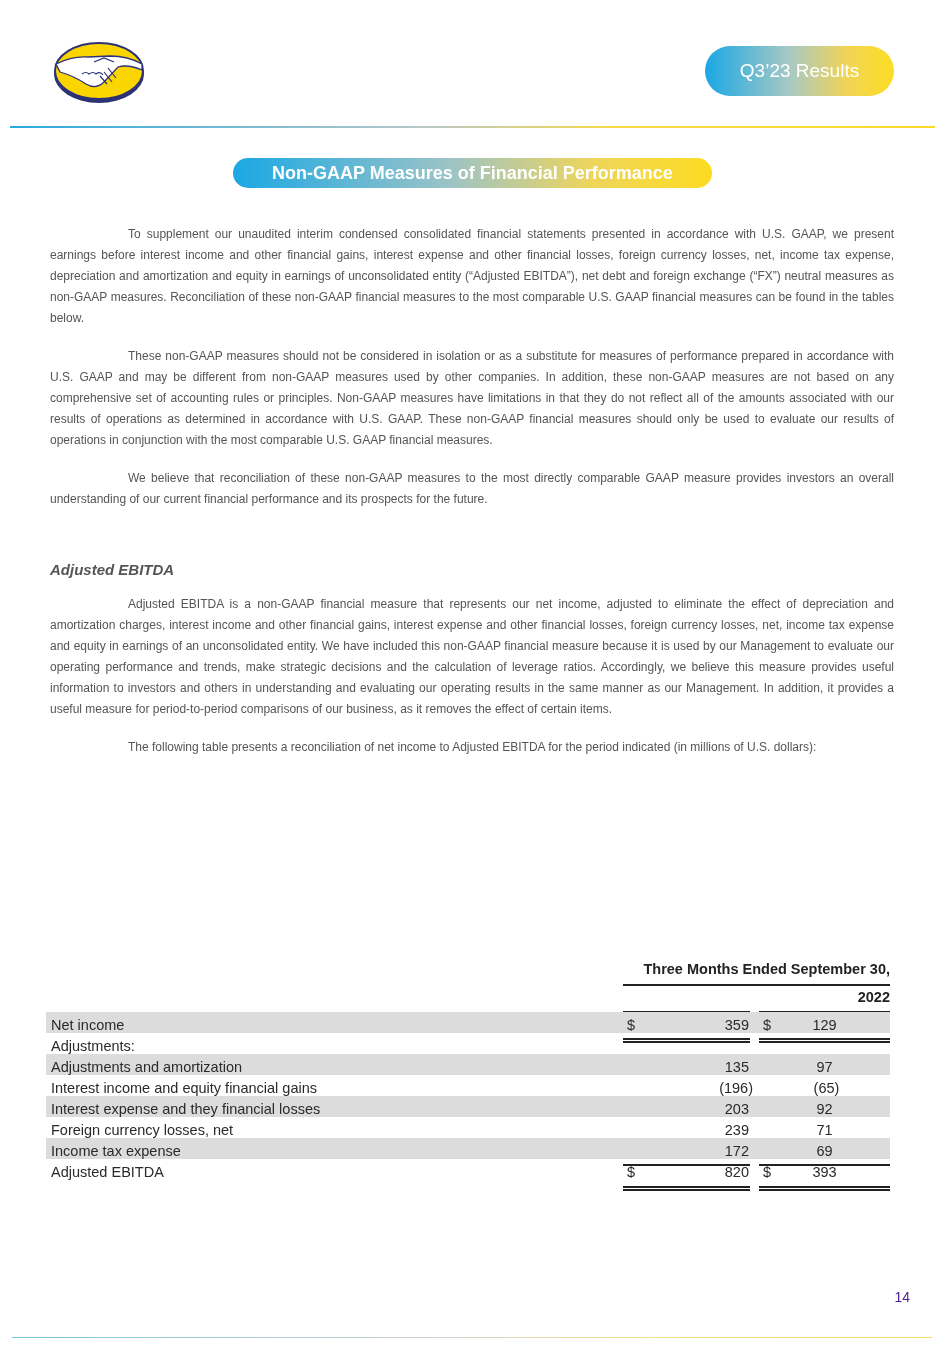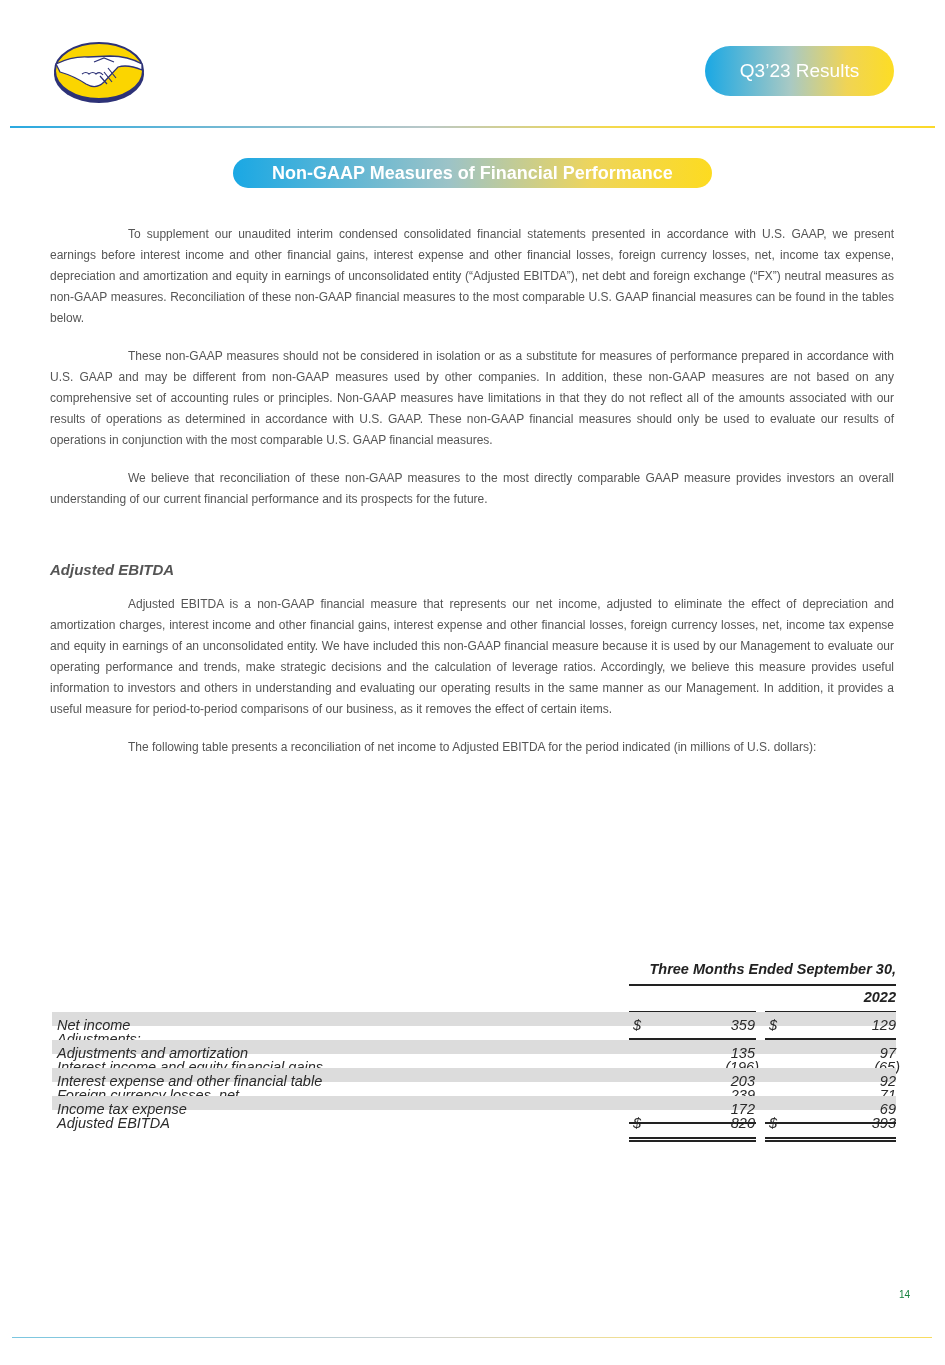--- a/index.html
+++ b/index.html
@@ -16,47 +16,47 @@
       background: linear-gradient(90deg, #2aa9e0 0%, #b9c8c8 45%, #f4d94c 65%, #fbd92a 100%); }
 
     .section-pill { position: absolute; left: 233px; top: 158px; width: 479px; height: 30px;
       border-radius: 15px; background: linear-gradient(90deg, #1aa8e4 0%, #9cc3c7 45%, #eed55c 75%, #fddb20 100%);
       color: #ffffff; font-size: 18px; font-weight: bold; display: flex; align-items: center; justify-content: center; }
 
     .content { position: absolute; left: 50px; top: 224px; width: 844px; }
     .para { font-size: 12px; line-height: 21px; text-align: justify; margin: 0 0 17px 0; text-indent: 78px; }
     .subhead { font-size: 15px; font-style: italic; font-weight: bold; color: #555; margin: 51px 0 16px 0; }
 
-    .table-wrap { position: absolute; left: 52px; top: 958px; width: 844px; font-size: 14.5px; color: #2a2a2a; font-style: italic; }
+    .table-wrap { position: absolute; left: 46px; top: 958px; width: 844px; font-size: 14.5px; color: #2a2a2a; }
     .th-row { position: relative; height: 27px; }
     .th-title { position: absolute; left: 577px; width: 267px; top: 3px; text-align: right; font-weight: bold; color: #222; font-size: 14.5px; }
     .th-rule { position: absolute; left: 577px; width: 267px; top: 26px; height: 2px; background: #222; }
     .yr-row { position: relative; height: 27px; }
     .yr { position: absolute; top: 4px; font-weight: bold; color: #222; text-align: right; }
     .yr.c1 { left: 577px; width: 127px; margin-top: 21px; }
     .yr.c2 { left: 713px; width: 131px; }
 
-    .row { position: relative; height: 14px; line-height: 27.5px; }
+    .row { position: relative; height: 21px; line-height: 27.5px; }
     .row.shade { background: #dcdcdc; }
     .row .label { position: absolute; left: 5px; }
     .row .dollar { position: absolute; }
     .row .dollar.c1 { left: 581px; }
     .row .dollar.c2 { left: 717px; }
     .row .val { position: absolute; text-align: right; }
     .row .val.c1 { left: 577px; width: 126px; }
-    .row .val.c2 { left: 713px; width: 131px; }
+    .row .val.c2 { left: 713px; width: 131px; text-align: center; }
     .row .val.neg.c1 { width: 130px; }
     .row .val.neg.c2 { width: 135px; }
 
     .line-single { position: absolute; height: 2px; background: #222; }
     .line-double { position: absolute; height: 5px; border-top: 2px solid #222; border-bottom: 2px solid #222; box-sizing: border-box; }
     .l1 { left: 577px; width: 127px; }
     .l2 { left: 713px; width: 131px; }
 
-    .page-num { position: absolute; left: 880px; top: 1289px; font-size: 10px; color: #15803d; width: 30px; text-align: right; }
+    .page-num { position: absolute; left: 880px; top: 1289px; font-size: 14px; color: #4c1d95; width: 30px; text-align: right; }
     .rule-bottom { position: absolute; left: 12px; top: 1337px; width: 920px; height: 1px;
       background: linear-gradient(90deg, #7ac6e0 0%, #cfd2d2 45%, #f5e08a 70%, #f8dc60 100%); }
   </style>
 </head>
 <body>
 
 <div class="logo">
   <svg width="94" height="64" viewBox="0 0 94 64">
     <ellipse cx="47" cy="34" rx="45" ry="29" fill="#2d3277"></ellipse>
     <ellipse cx="47" cy="31" rx="44" ry="28" fill="#fbd500"></ellipse>
@@ -115,21 +115,21 @@
     <span class="val c2">97</span>
   </div>
 
   <div class="row">
     <span class="label">Interest income and equity financial gains</span>
     <span class="val neg c1">(196)</span>
     <span class="val neg c2">(65)</span>
   </div>
 
   <div class="row shade">
-    <span class="label">Interest expense and other financial table</span>
+    <span class="label">Interest expense and they financial losses</span>
     <span class="val c1">203</span>
     <span class="val c2">92</span>
   </div>
 
   <div class="row">
     <span class="label">Foreign currency losses, net</span>
     <span class="val c1">239</span>
     <span class="val c2">71</span>
   </div>
 

